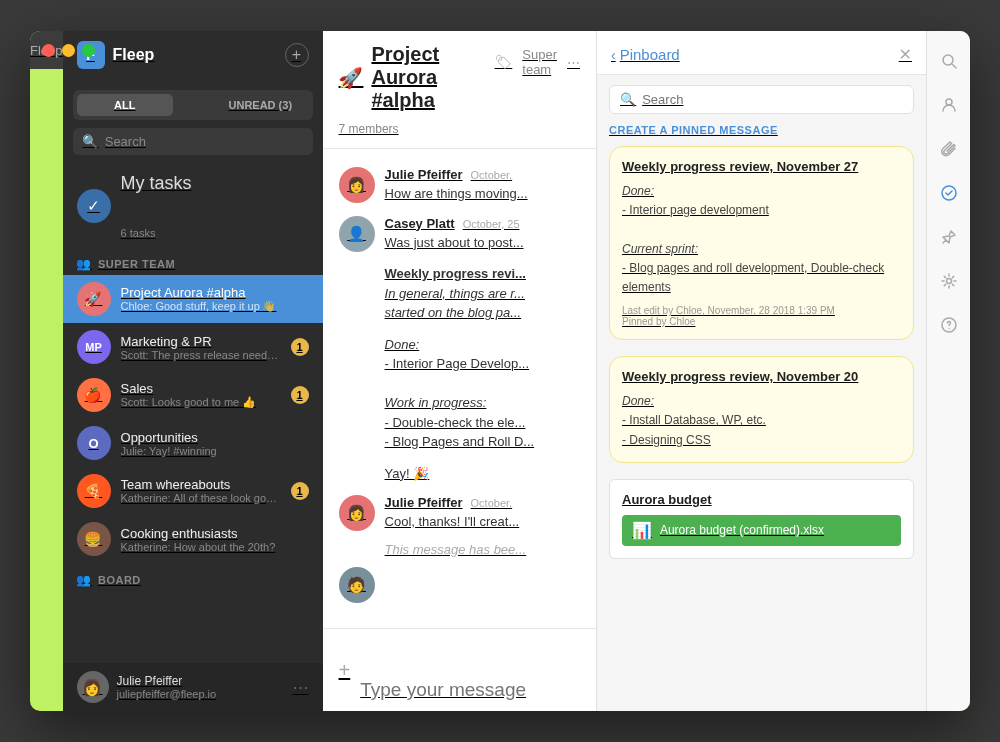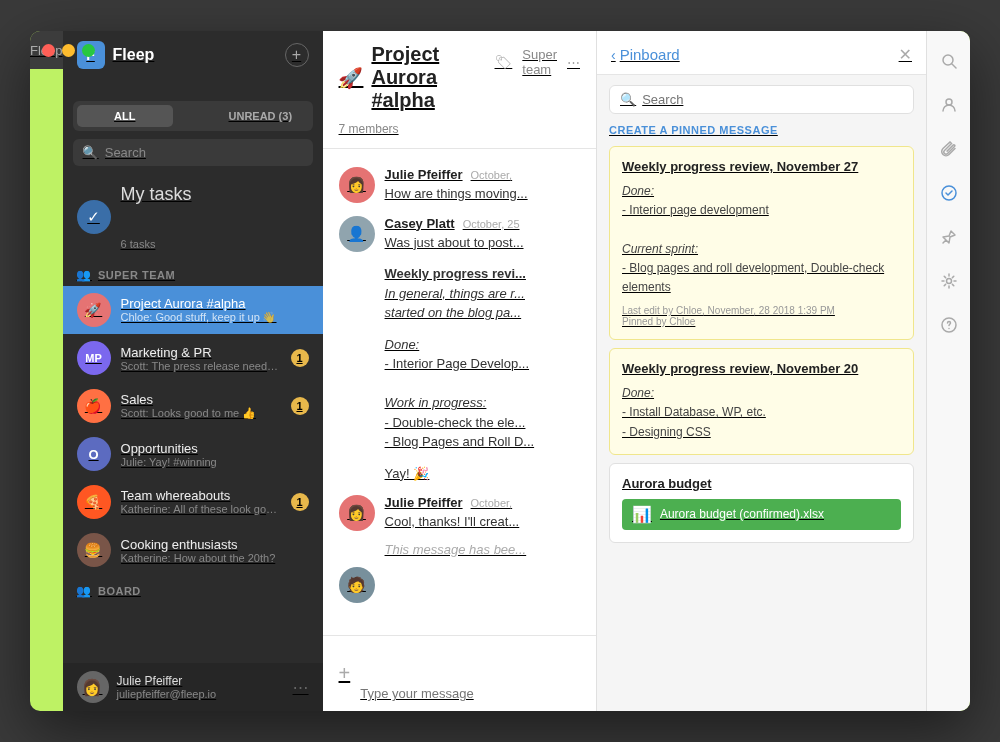--- a/index.html
+++ b/index.html
@@ -90,21 +90,21 @@
       border-radius: 50%;
       border: 1.5px solid #666;
       background: transparent;
       color: #aaa;
       cursor: pointer;
       display: flex; align-items: center; justify-content: center;
       font-size: 16px;
     }
     .sidebar-tabs {
       display: flex;
-      margin: 22px 10px 8px;
+      margin: 11px 10px 8px;
       background: #3a3a3a;
       border-radius: 6px;
       padding: 4px;
       gap: 39px;
     }
     .sidebar-tab {
       flex: 1;
       text-align: center;
       padding: 5px;
       border-radius: 5px;
@@ -304,21 +304,21 @@
     }
     .chat-input-add {
       color: #aaa;
       font-size: 20px;
       cursor: pointer;
     }
     .chat-input {
       flex: 1;
       border: none;
       outline: none;
-      font-size: 13px;
+      font-size: 19px;
       color: #aaa;
       margin-top: 40px;
     }
     
     .user-footer {
       padding: 8px 14px;
       display: flex;
       align-items: center;
       gap: 8px;
       background: #262626;
@@ -396,23 +396,23 @@
     .pinboard-scroll {
       flex: 1;
       overflow-y: auto;
       padding: 0 12px 12px;
     }
     .pinboard-scroll::-webkit-scrollbar { width: 4px; }
     .pinboard-scroll::-webkit-scrollbar-thumb { background: #ccc; border-radius: 2px; }
     .pin-card {
       background: #fffde7;
       border: 1px solid #f0e68c;
-      border-radius: 6px;
+      border-radius: 14px;
       padding: 12px;
-      margin-bottom: 8px;
+      margin-bottom: 16px;
     }
     .pin-card-title {
       font-weight: 600;
       font-size: 13px;
       color: #222;
       margin-bottom: 8px;
     }
     .pin-card-body {
       font-size: 12px;
       color: #444;

